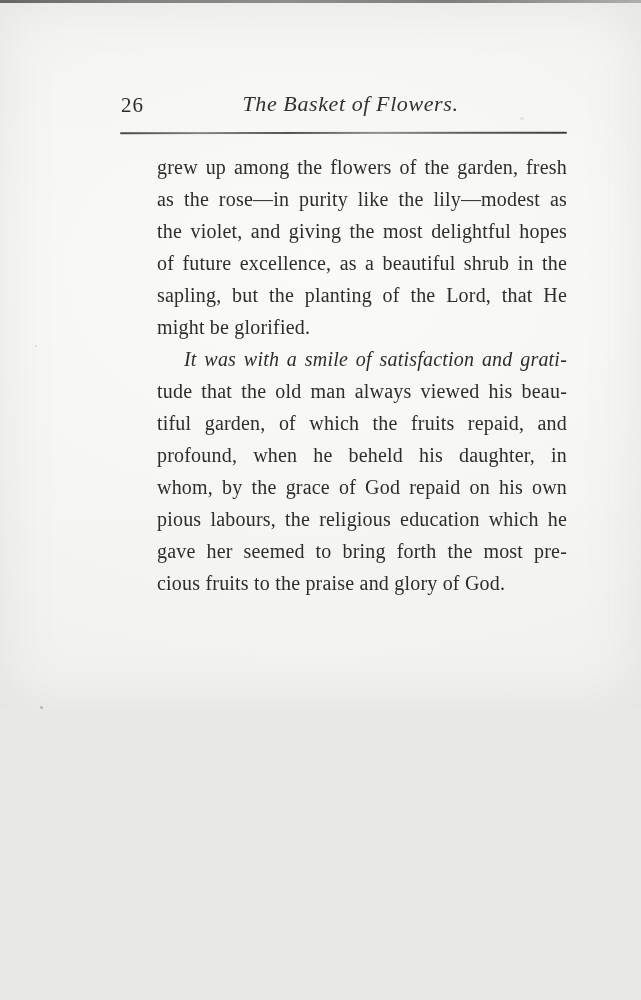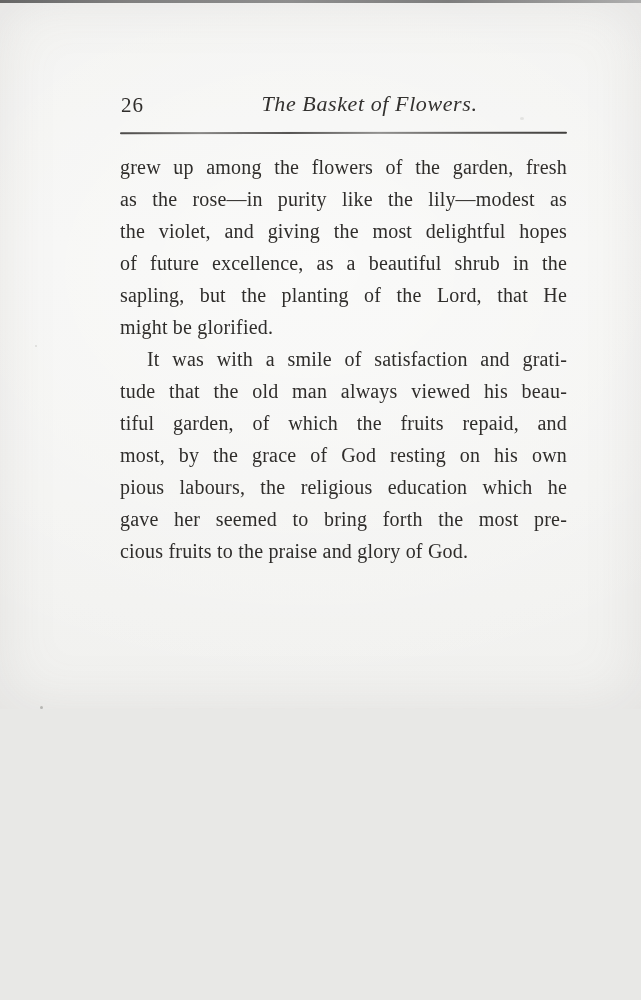--- a/index.html
+++ b/index.html
@@ -19,21 +19,21 @@
   .top-edge {
     position: absolute; top: 0; left: 0; width: 641px; height: 3px;
     background: linear-gradient(90deg, #4f4f4f 0%, #6d6d6d 20%, #7d7d7d 45%, #6a6a6a 70%, #8f8f8f 90%, #a5a5a5 100%);
     opacity: 0.85;
   }
   .page-number {
     position: absolute; left: 121px; top: 93px;
     font-size: 21px; letter-spacing: 1px;
   }
   .running-title {
-    position: absolute; left: 146px; top: 91px; width: 447px;
+    position: absolute; left: 127px; top: 91px; width: 447px;
     text-align: center; font-style: italic; font-size: 22px;
     letter-spacing: 0.6px; color: #33312f;
   }
   .header-rule {
     position: absolute; left: 120px; top: 132px; width: 447px; height: 2px;
     background: linear-gradient(90deg,
       rgba(45,43,41,0.85) 0%, rgba(45,43,41,0.55) 18%, rgba(45,43,41,0.8) 38%,
       rgba(45,43,41,0.5) 58%, rgba(45,43,41,0.75) 78%, rgba(45,43,41,0.9) 100%);
     border-radius: 1px;
     transform: rotate(-0.08deg);
@@ -41,23 +41,24 @@
   .text-block {
     position: absolute; left: 120px; top: 151px; width: 447px;
     font-size: 20px; line-height: 32px;
   }
   .text-line {
     height: 32px;
     text-align: justify;
     text-align-last: justify;
     overflow: hidden;
     letter-spacing: 0.2px;
+    margin-left: 37px;
   }
   .text-line.para-end { text-align-last: left; }
-  .text-line.para-indent { text-indent: 27px; }
+  .text-line.para-indent { text-indent: 27px; font-style: italic; }
   
   .ghost-line {
     position: absolute;
     height: 13px;
     filter: blur(2.2px);
     border-radius: 3px;
     background: repeating-linear-gradient(90deg,
       rgba(110,108,104,0.055) 0px, rgba(110,108,104,0.055) 16px,
       rgba(110,108,104,0.015) 16px, rgba(110,108,104,0.015) 24px);
   }
@@ -87,21 +88,22 @@
     <div class="text-line">grew up among the flowers of the garden, fresh</div>
     <div class="text-line">as the rose—in purity like the lily—modest as</div>
     <div class="text-line">the violet, and giving the most delightful hopes</div>
     <div class="text-line">of future excellence, as a beautiful shrub in the</div>
     <div class="text-line">sapling, but the planting of the Lord, that He</div>
     <div class="text-line para-end">might be glorified.</div>
 
     <div class="text-line para-indent">It was with a smile of satisfaction and grati-</div>
     <div class="text-line">tude that the old man always viewed his beau-</div>
     <div class="text-line">tiful garden, of which the fruits repaid, and</div>
-    <div class="text-line">most, by the grace of God resting on his own</div>
+    <div class="text-line">profound, when he beheld his daughter, in</div>
+    <div class="text-line">whom, by the grace of God repaid on his own</div>
     <div class="text-line">pious labours, the religious education which he</div>
     <div class="text-line">gave her seemed to bring forth the most pre-</div>
     <div class="text-line para-end">cious fruits to the praise and glory of God.</div>
   </div>
 
   <div class="ghost-line ghost-1"></div>
   <div class="ghost-line ghost-2"></div>
   <div class="ghost-line ghost-3"></div>
   <div class="ghost-line ghost-4"></div>
   <div class="ghost-line ghost-5"></div>

